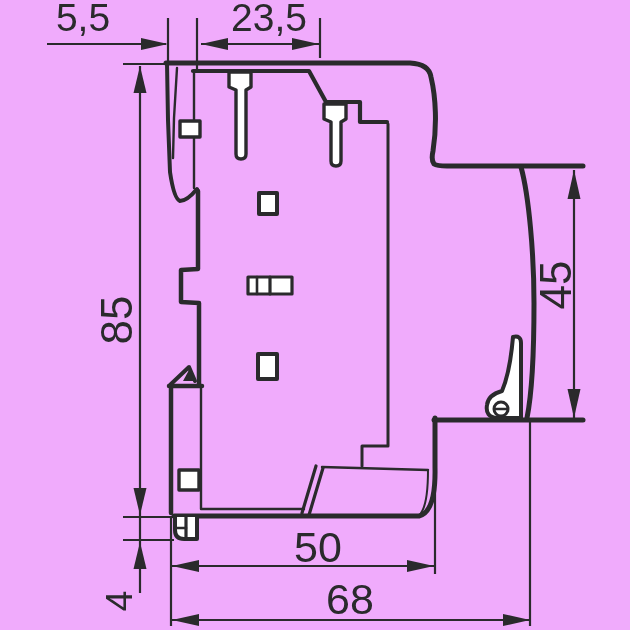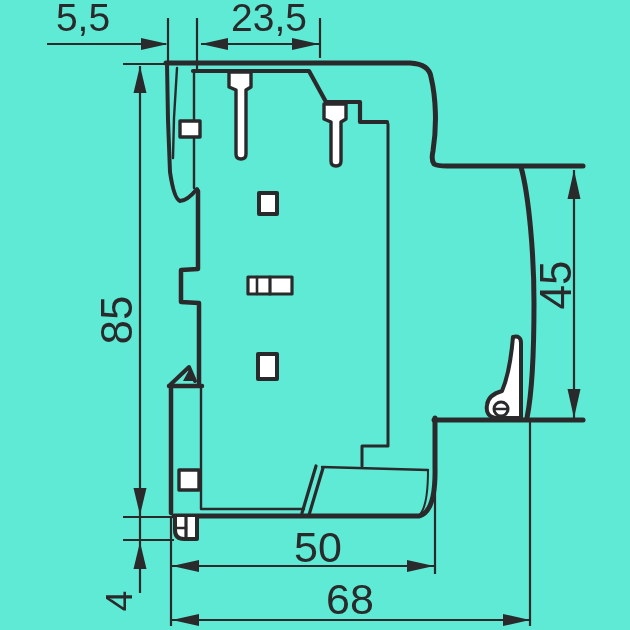--- a/index.html
+++ b/index.html
@@ -1,16 +1,16 @@
 <!DOCTYPE html>
 <html><head>
 <meta charset="utf-8">
 <style>
   html,body{margin:0;padding:0;background:#ffffff;}
-  .stage{width:630px;height:630px;position:relative;background:#5eead4;overflow:hidden;}
+  .stage{width:630px;height:630px;position:relative;background:#f0abfc;overflow:hidden;}
   svg{display:block;}
   text{font-family:"Liberation Sans", sans-serif;fill:#2a2a2c;}
 </style>
 </head>
 <body>
 
 <div class="stage">
 <svg width="630" height="630" viewBox="0 0 630 630">
 
   <g stroke="#2a2a2c" stroke-width="2.2" fill="none">

